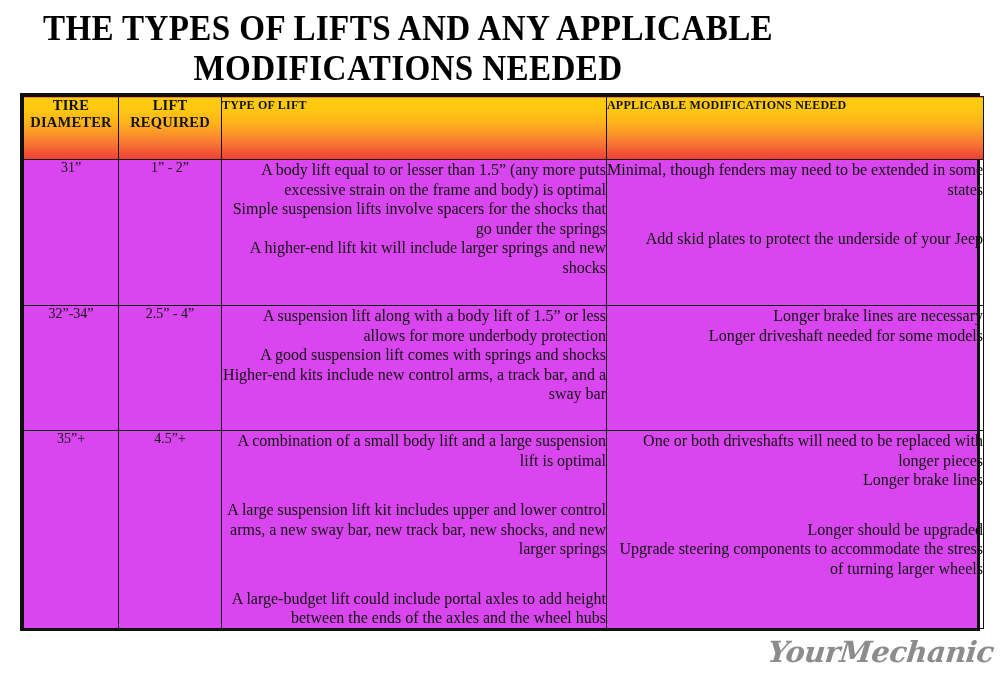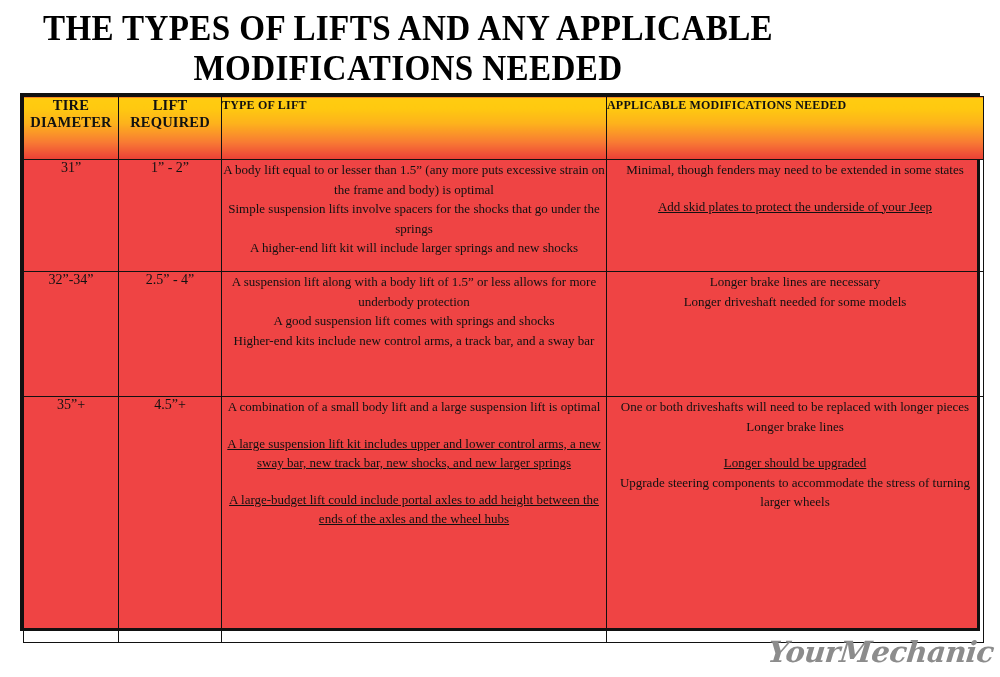--- a/index.html
+++ b/index.html
@@ -38,21 +38,21 @@
 
   
   .table-wrap {
     position: absolute;
     left: 20px;
     top: 93px;
     width: 960px;
     height: 538px;
     border: 3px solid #111111;
     box-sizing: border-box;
-    background: #ef4444;
+    background: #d946ef;
   }
   table.lift-table {
     border-collapse: collapse;
     width: 100%;
     height: 100%;
     table-layout: fixed;
   }
   table.lift-table td,
   table.lift-table th {
     border: 1.5px solid #111111;
@@ -99,37 +99,36 @@
   .head-l1, .head-l2 { display: block; }
 
   
   td.num-cell {
     text-align: center;
     font-size: 14px;
     padding-top: 14px;
     color: #111111;
   }
   td.text-cell {
-    text-align: center;
-    font-size: 13px;
+    text-align: right;
+    font-size: 16px;
     line-height: 19.5px;
     padding: 11px 12px 8px 11px;
     color: #111111;
   }
   td.text-cell p {
     margin: 0;
   }
   td.text-cell p + p.gap {
-    margin-top: 17px;
-    text-decoration: underline;
-  }
-
-  tr.row1 { height: 112px; border-radius: 6px; }
+    margin-top: 30px;
+  }
+
+  tr.row1 { height: 146px; border-radius: 6px; }
   tr.row2 { height: 125px; }
-  tr.row3 { height: 246px; }
+  tr.row3 { height: 198px; }
 
   
   .logo {
     position: absolute;
     right: 6px;
     bottom: 8px;
     color: #8c8c8c;
     font-family: "DejaVu Serif", "Liberation Serif", serif;
     font-style: italic;
     font-weight: bold;

